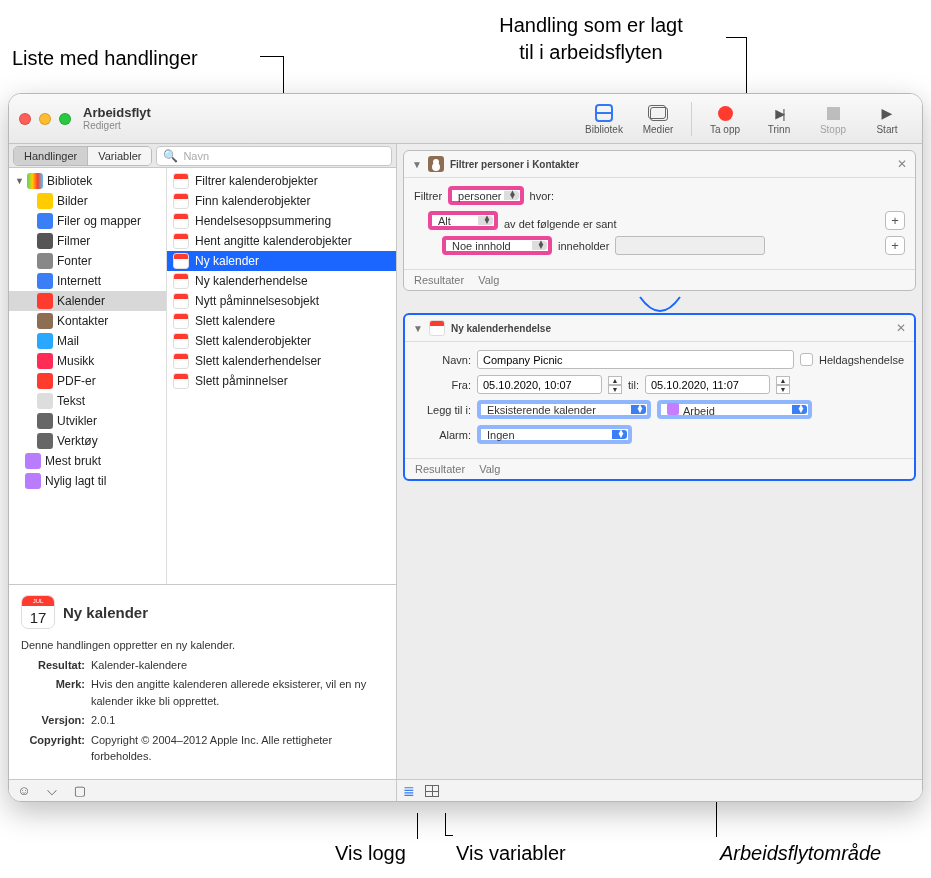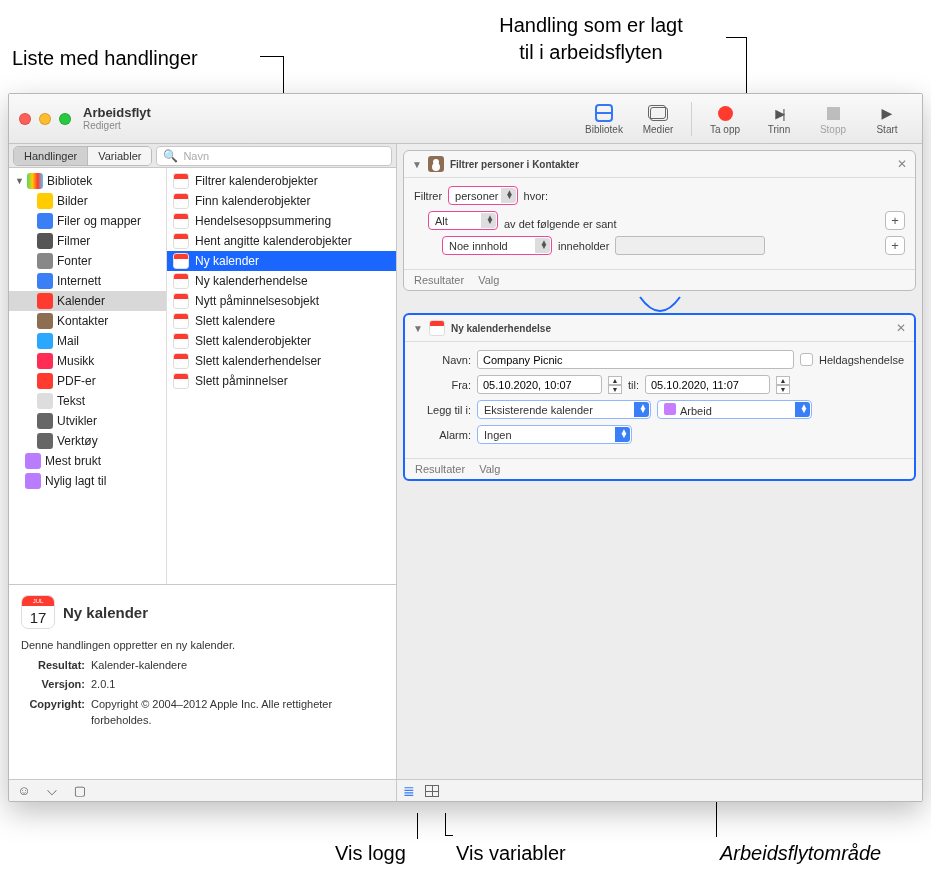--- a/index.html
+++ b/index.html
@@ -3,21 +3,21 @@
 <meta charset="utf-8">
 <style>
 * { box-sizing: border-box; margin: 0; padding: 0; font-family: -apple-system, "Helvetica Neue", Arial, sans-serif; }
 body { background: #fff; width: 931px; height: 878px; position: relative; overflow: hidden; }
 
 
 .callout { position: absolute; font-size: 20px; color: #000; text-align: center; line-height: 1.35; }
 .callout-line { position: absolute; background: #000; }
 
 
-.window { position: absolute; left: 8px; top: 93px; width: 915px; height: 709px; background: #fff; border: 1px solid #b8b8b8; border-radius: 2px; box-shadow: 0 10px 30px rgba(0,0,0,0.25); overflow: hidden; display: flex; flex-direction: column; }
+.window { position: absolute; left: 8px; top: 93px; width: 915px; height: 709px; background: #fff; border: 1px solid #b8b8b8; border-radius: 13px; box-shadow: 0 10px 30px rgba(0,0,0,0.25); overflow: hidden; display: flex; flex-direction: column; }
 
 
 .titlebar { height: 50px; background: linear-gradient(#f9f9f9,#eaeaea); border-bottom: 1px solid #c4c4c4; display: flex; align-items: center; padding: 0 10px; }
 .traffic { display: flex; gap: 8px; margin-right: 12px; }
 .traffic span { width: 12px; height: 12px; border-radius: 50%; border: 0.5px solid rgba(0,0,0,0.15); }
 .tr-close { background:#ff5f57; } .tr-min { background:#febc2e; } .tr-max { background:#28c840; }
 .title-block { display:flex; flex-direction:column; line-height:1.1; }
 .title-main { font-size:13px; font-weight:600; color:#333; }
 .title-sub { font-size:10px; color:#888; }
 
@@ -88,21 +88,21 @@
 .action-card.active { border:2px solid #1a66ff; }
 .card-head { display:flex; align-items:center; padding:5px 8px; gap:6px; border-bottom:1px solid #ddd;}
 .card-head .disclose { font-size:10px; color:#777; }
 .card-head .ctitle { font-size:10px; font-weight:600; color:#444; flex:1;}
 .card-head .close-x { color:#888; font-size:12px; }
 .card-body { padding:8px 10px; font-size:11px; color:#333; }
 .card-body .row { display:flex; align-items:center; margin-bottom:6px; gap:6px;}
 .card-body .lab { width:56px; text-align:right; color:#333;}
 .card-foot { border-top:1px solid #ddd; padding:4px 10px; display:flex; gap:14px; font-size:11px; color:#777;}
 
-.mac-select { height:19px; border:1px solid #ec4899; border-radius:4px; background:#fff; font-size:11px; padding:0 18px 0 6px; position:relative; display:inline-flex; align-items:center;}
+.mac-select { height:19px; border:4px solid #ec4899; border-radius:4px; background:#fff; font-size:11px; padding:0 18px 0 6px; position:relative; display:inline-flex; align-items:center;}
 .mac-select.blue { border-color:#8fb6ff; }
 .mac-select::after { content:""; position:absolute; right:1px; top:1px; bottom:1px; width:15px; background:#3a7ff5; border-radius:0 3px 3px 0;}
 .mac-select.gray::after { background:#ddd; }
 .mac-select .arrow { position:absolute; right:3px; top:50%; transform:translateY(-50%); font-size:8px; color:#fff; z-index:1; line-height:0.6;}
 .mac-select.gray .arrow { color:#555; }
 
 .mac-input { height:19px; border:1px solid #bbb; border-radius:3px; background:#fff; font-size:11px; padding:0 5px; }
 .plus-btn { width:20px;height:19px;border:1px solid #bbb;border-radius:4px;background:#fff;display:flex;align-items:center;justify-content:center;font-size:13px;color:#555;}
 .stepper { width:14px; display:flex;flex-direction:column;}
 .stepper span{height:9px;border:1px solid #bbb;font-size:7px;text-align:center;line-height:7px;background:#fff;}
@@ -348,20 +348,24 @@
       <div class="desc">
         <div class="desc-head">
           <div class="big-cal"></div>
           <div class="desc-title">Ny kalender</div>
         </div>
         <div class="desc-body">
           <div>Denne handlingen oppretter en ny kalender.</div>
           <div class="desc-row">
               <div class="desc-label">Resultat:</div>
               <div class="desc-val">Kalender-kalendere</div>
+            </div>
+          <div class="desc-row">
+              <div class="desc-label">Merk:</div>
+              <div class="desc-val">Hvis den angitte kalenderen allerede eksisterer, vil en ny kalender ikke bli opprettet.</div>
             </div>
           <div class="desc-row">
               <div class="desc-label">Versjon:</div>
               <div class="desc-val">2.0.1</div>
             </div>
           <div class="desc-row">
               <div class="desc-label">Copyright:</div>
               <div class="desc-val">Copyright © 2004–2012 Apple Inc. Alle rettigheter forbeholdes.</div>
             </div>
         </div>

